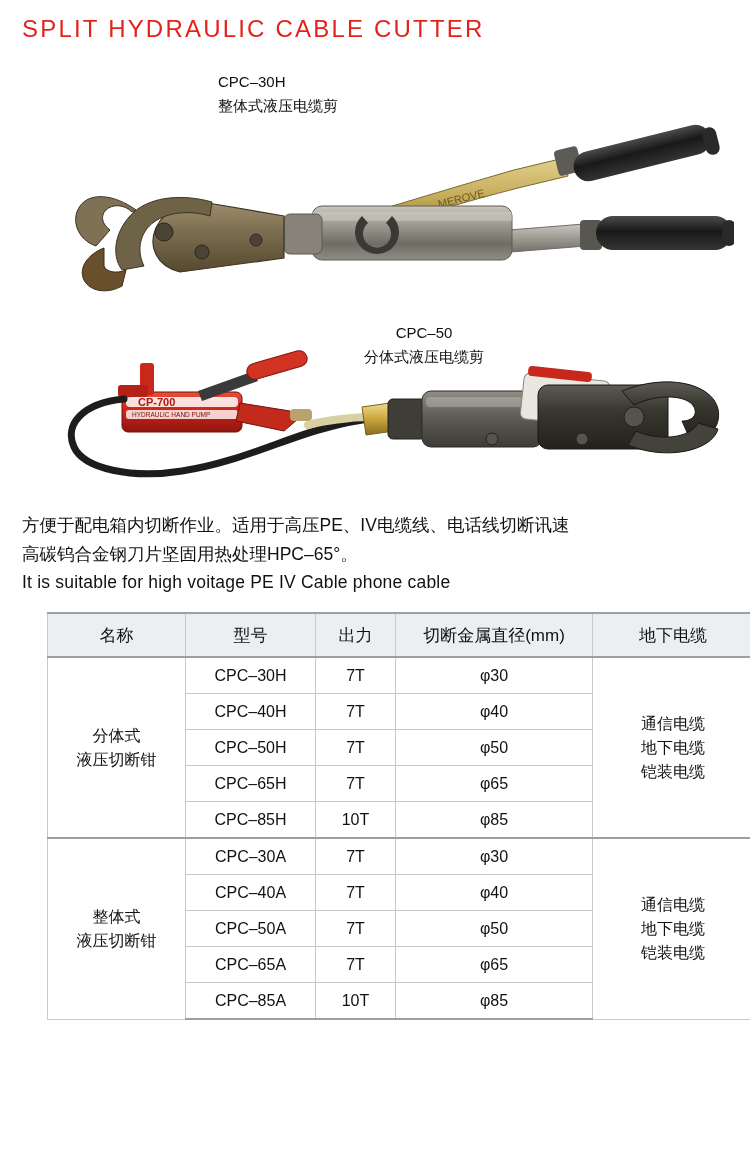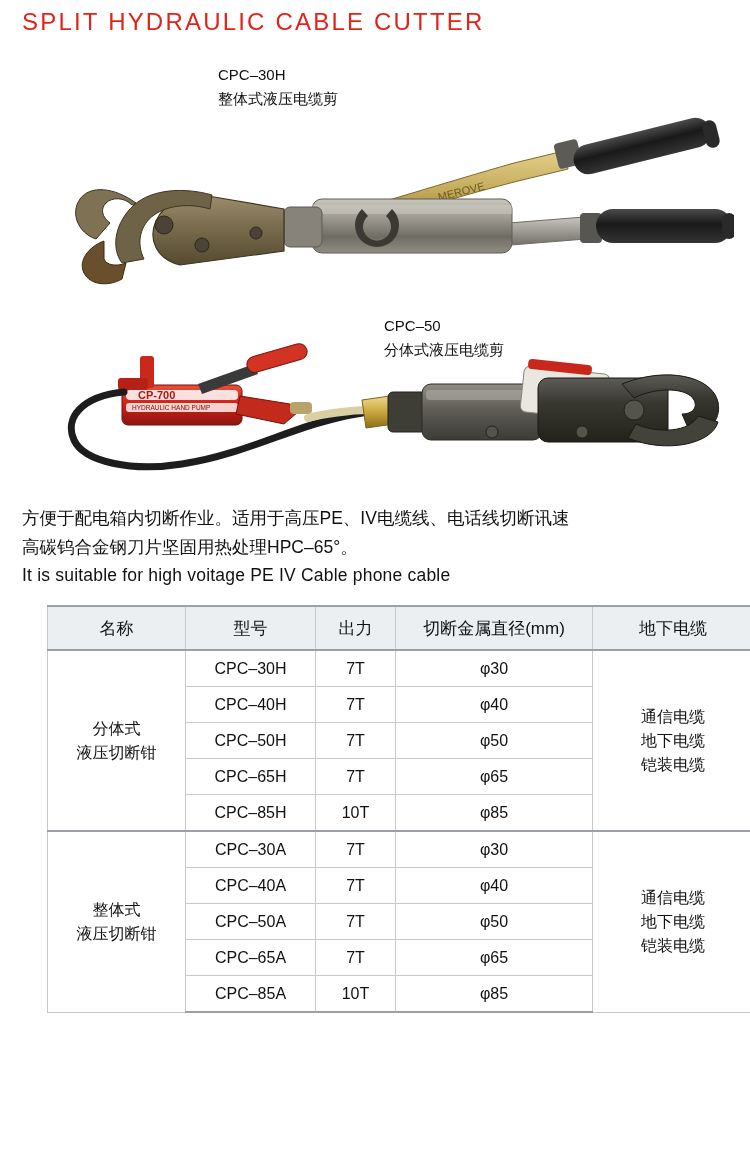--- a/index.html
+++ b/index.html
@@ -30,21 +30,21 @@
     color: #d1001c;
     letter-spacing: 1px;
     padding-top: 24px;
     line-height: 1.1;
   }
   .title-en {
     font-size: 24px;
     font-weight: normal;
     color: #e2231a;
     letter-spacing: 2.2px;
-    margin-top: 9px;
+    margin-top: 16px;
     line-height: 1.1;
   }
 
   
   .fig1 {
     position: relative;
     height: 235px;
     margin-top: 6px;
   }
   .fig1-caption {
@@ -66,25 +66,26 @@
   }
 
   
   .fig2 {
     position: relative;
     height: 212px;
     margin-top: 2px;
   }
   .fig2-caption {
     position: absolute;
-    left: 362px;
+    left: 342px;
     top: 22px;
     font-size: 15px;
     line-height: 1.6;
     color: #111;
+    text-align: center;
   }
   .tool2 {
     position: absolute;
     left: 0px;
     top: 0px;
     width: 706px;
     height: 200px;
   }
 
   

